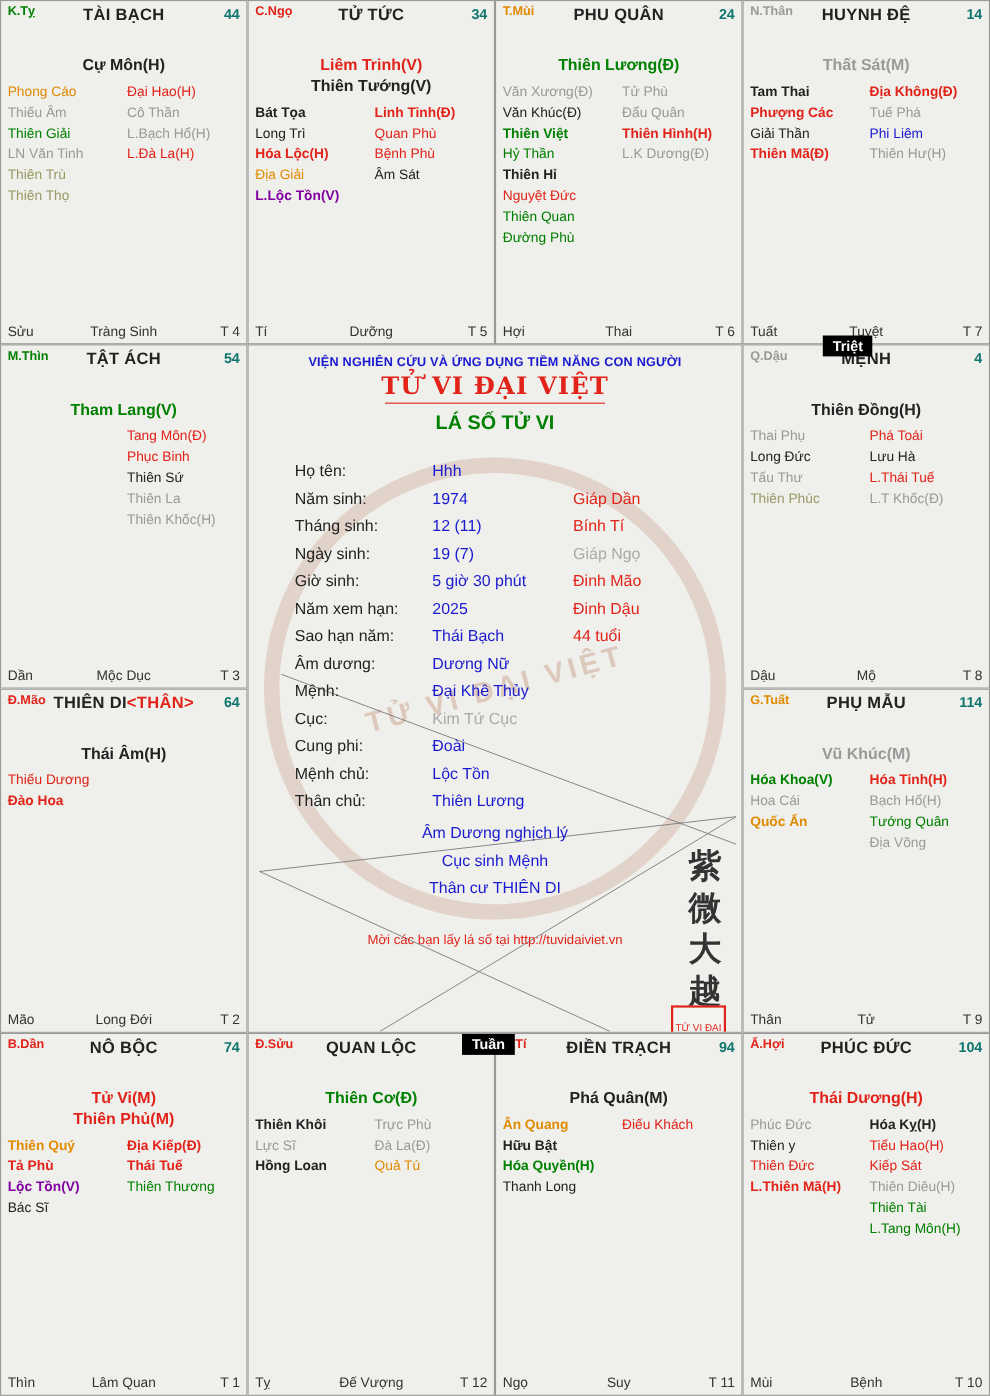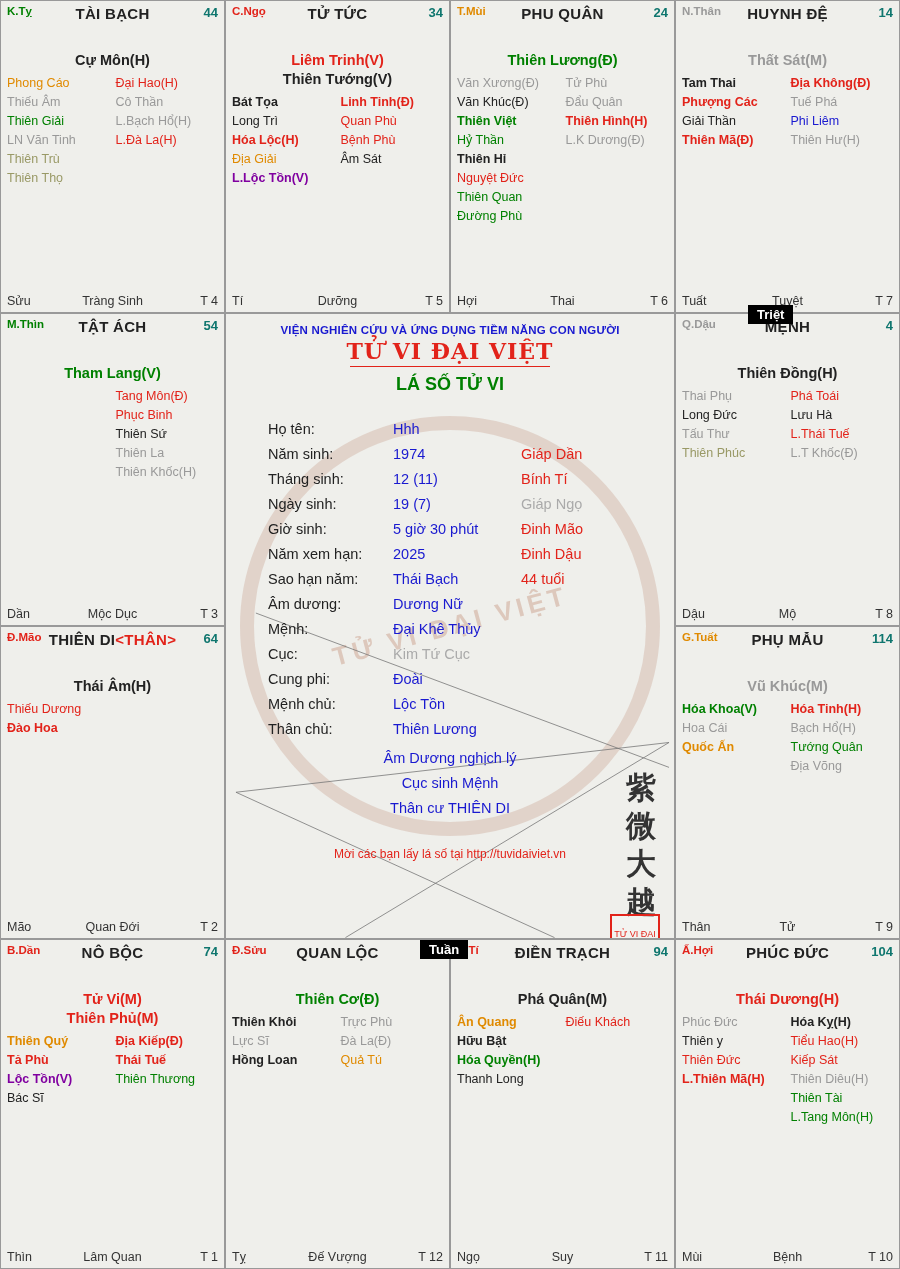--- a/index.html
+++ b/index.html
@@ -411,21 +411,21 @@
         <div class="c-black">Thái Âm(H)</div>
       </div>
       <div class="cols">
         <div class="col">
           <div class="c-red">Thiếu Dương</div>
           <div class="c-red b">Đào Hoa</div>
         </div>
       </div>
       <div class="foot">
         <span>Mão</span>
-        <span class="f-mid">Quan Đới</span>
+        <span class="f-mid">Long Đới</span>
         <span>T 2</span>
       </div>
     </div>
     <div class="cell">
       <div class="head">
         <div class="branch c-orange">G.Tuất</div>
         <div class="num">114</div>
         <div class="pname">PHỤ MẪU</div>
       </div>
       <div class="stars-main">

